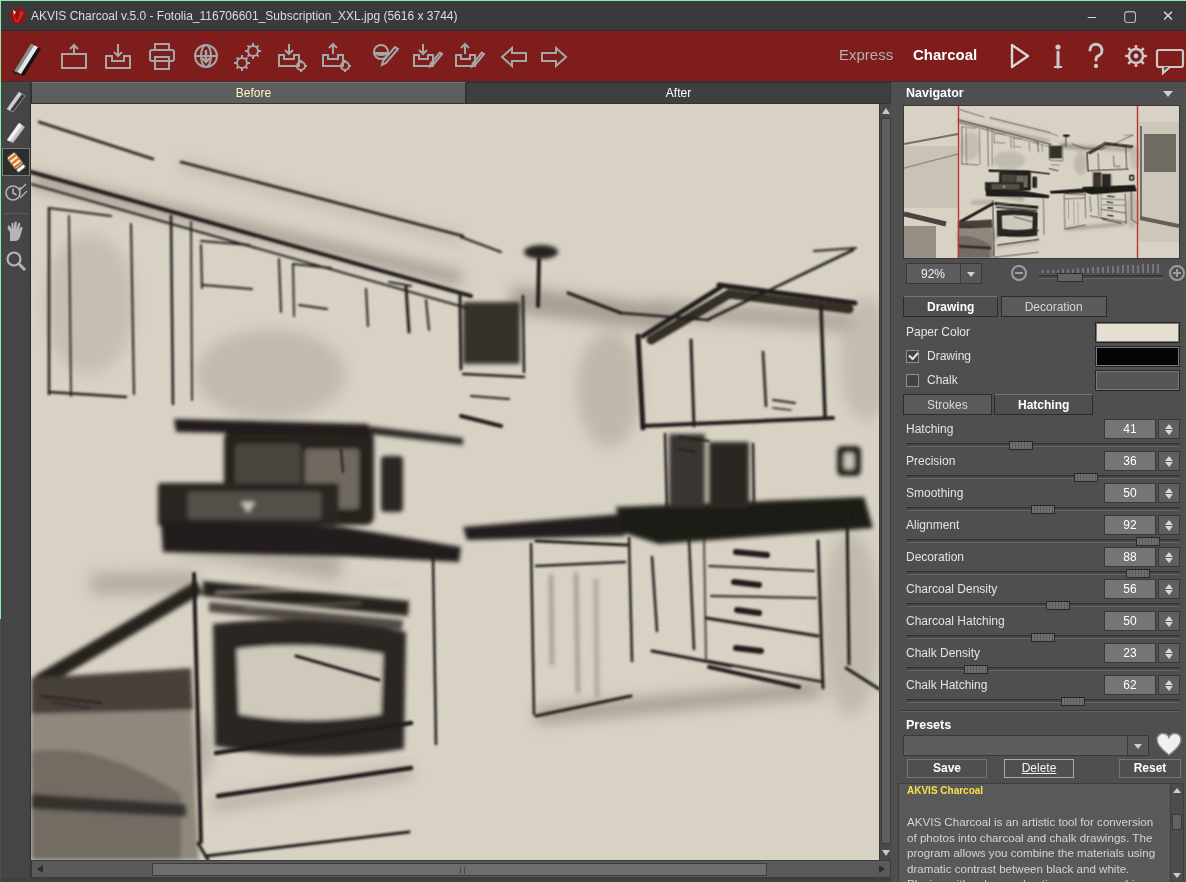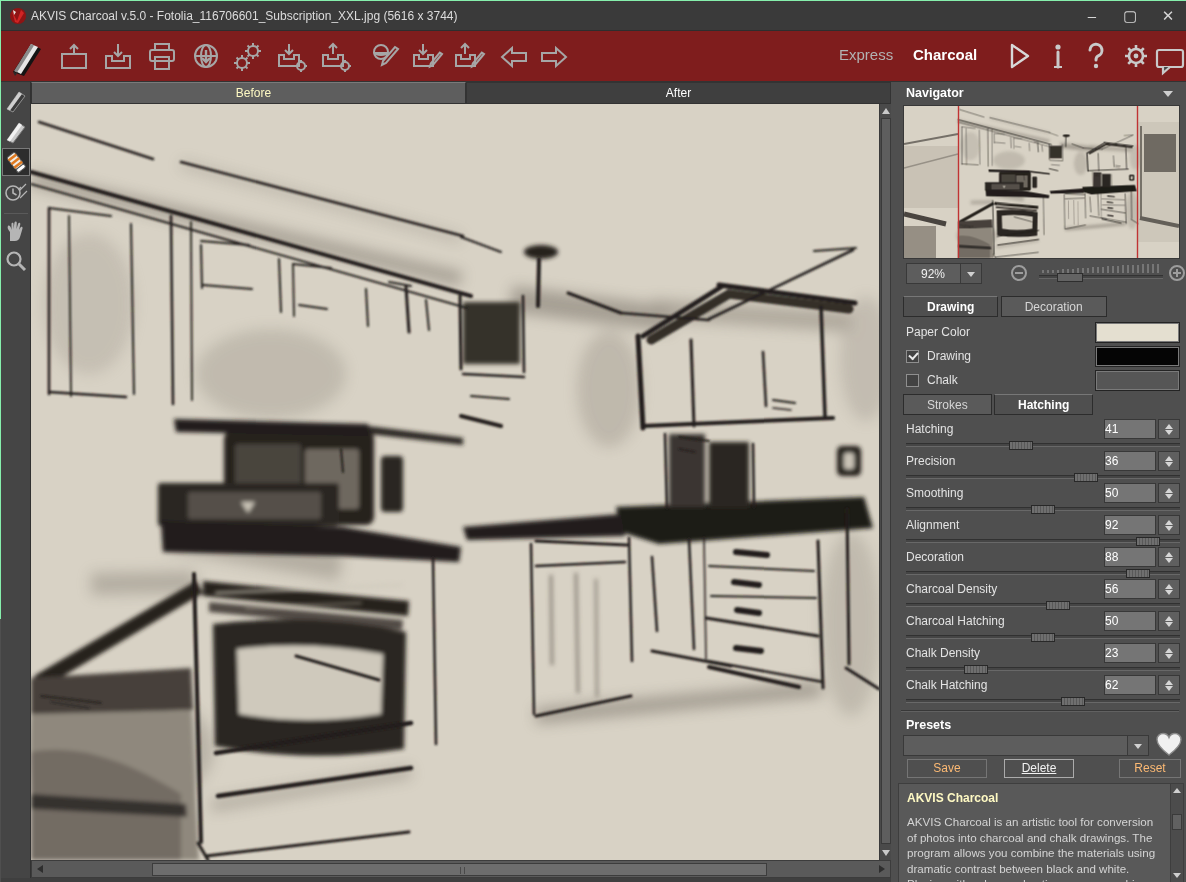--- a/index.html
+++ b/index.html
@@ -70,41 +70,41 @@
   .matrow .lbl { position:absolute; left:0; top:3px; color:#e3e3e3; }
   .matrow .lbl.ind { left:21px; }
   .swatch { position:absolute; left:189px; top:0; width:85px; height:21px; border:1px solid #242424; box-shadow:inset 0 0 0 1px #7a7a7a; }
   .cb { position:absolute; left:0; top:4px; width:13px; height:13px; background:#424242; border:1px solid #8f8f8f; }
   .cb.on:after { content:""; position:absolute; left:2px; top:1px; width:7px; height:4px; border-left:2px solid #e8e8e8; border-bottom:2px solid #e8e8e8; transform:rotate(-48deg); }
 
   #sliders { position:absolute; left:15px; top:337px; width:274px; }
   .param-row { position:relative; height:32px; }
   .param-label { position:absolute; left:0; top:3px; color:#e3e3e3; }
   .spin { position:absolute; right:0; top:0; height:20px; }
-  .spin-value { position:absolute; right:24px; top:0; width:52px; height:20px; background:#757575; border:1px solid #383838; color:#fff; text-align:left; line-height:19px; }
+  .spin-value { position:absolute; right:24px; top:0; width:52px; height:20px; background:#757575; border:1px solid #383838; color:#fff; text-align:center; line-height:19px; }
   .spin-btns { position:absolute; right:0; top:0; width:22px; height:20px; background:#5f5f5f; border:1px solid #383838; }
   .spin-btns .up { position:absolute; left:6px; top:4px; width:0; height:0; border-left:4px solid transparent; border-right:4px solid transparent; border-bottom:5px solid #d6d6d6; }
   .spin-btns .dn { position:absolute; left:6px; bottom:3px; width:0; height:0; border-left:4px solid transparent; border-right:4px solid transparent; border-top:5px solid #d6d6d6; }
   .track { position:absolute; left:0; top:24px; width:274px; height:4px; background:#454545; border-top:1px solid #313131; border-bottom:1px solid #686868; }
   .thumb { position:absolute; top:-3px; width:24px; height:9px; background:#6f6f6f; border:1px solid #282828; background-image:repeating-linear-gradient(90deg,#6f6f6f 0 2px,#595959 2px 3px); }
 
   #preset-divider { position:absolute; left:10px; top:628px; width:278px; height:2px; border-top:1px solid #383838; border-bottom:1px solid #616161; }
   #presets-title { top:636px; left:15px; }
   #preset-combo { position:absolute; left:12px; top:653px; width:246px; height:21px; background:#5d5d5d; border:1px solid #393939; }
   #preset-combo .zarr { position:absolute; right:0; top:0; width:21px; height:19px; border-left:1px solid #3a3a3a; background:#575757; }
   #heart { position:absolute; left:264px; top:649px; width:28px; height:26px; }
   .pbtn { position:absolute; top:677px; height:19px; background:transparent; text-align:center; line-height:17px; font-size:12px; }
-  .pbtn.dim { border:1px solid #757575; color:#fdba74; }
+  .pbtn.dim { border:1px solid #757575; color:#ffffff;font-weight:bold; }
   .pbtn.lit { border:1px solid #ababab; color:#f2f2f2; }
   #btn-save { left:16px; width:80px; }
   #btn-delete { left:113px; width:70px;text-decoration:underline; }
   #btn-reset { left:228px; width:62px; }
 
   #infobox { position:absolute; left:7px; top:701px; width:286px; height:100px; background:#595959; border:1px solid #3e3e3e; overflow:hidden; }
-  #infobox h3 { position:absolute; left:8px; top:7px; font-size:12px; color:#fef9c3; }
+  #infobox h3 { position:absolute; left:8px; top:1px; font-size:10px; color:#fde047; }
   #infobox .body { position:absolute; left:8px; top:30px; width:255px; color:#d4d4d4; font-size:11.6px; line-height:1.34; }
   #info-scroll { position:absolute; right:0; top:0; width:13px; height:98px; background:#4c4c4c; border-left:1px solid #3e3e3e; }
   #info-scroll .ithumb { position:absolute; left:1px; top:30px; width:10px; height:16px; background:#616161; border:1px solid #3a3a3a; }
   .tri-up { width:0; height:0; border-left:4px solid transparent; border-right:4px solid transparent; border-bottom:5px solid #cfcfcf; }
   .tri-dn { width:0; height:0; border-left:4px solid transparent; border-right:4px solid transparent; border-top:5px solid #cfcfcf; }
 </style>
 </head>
 <body>
 
 <div id="window">

